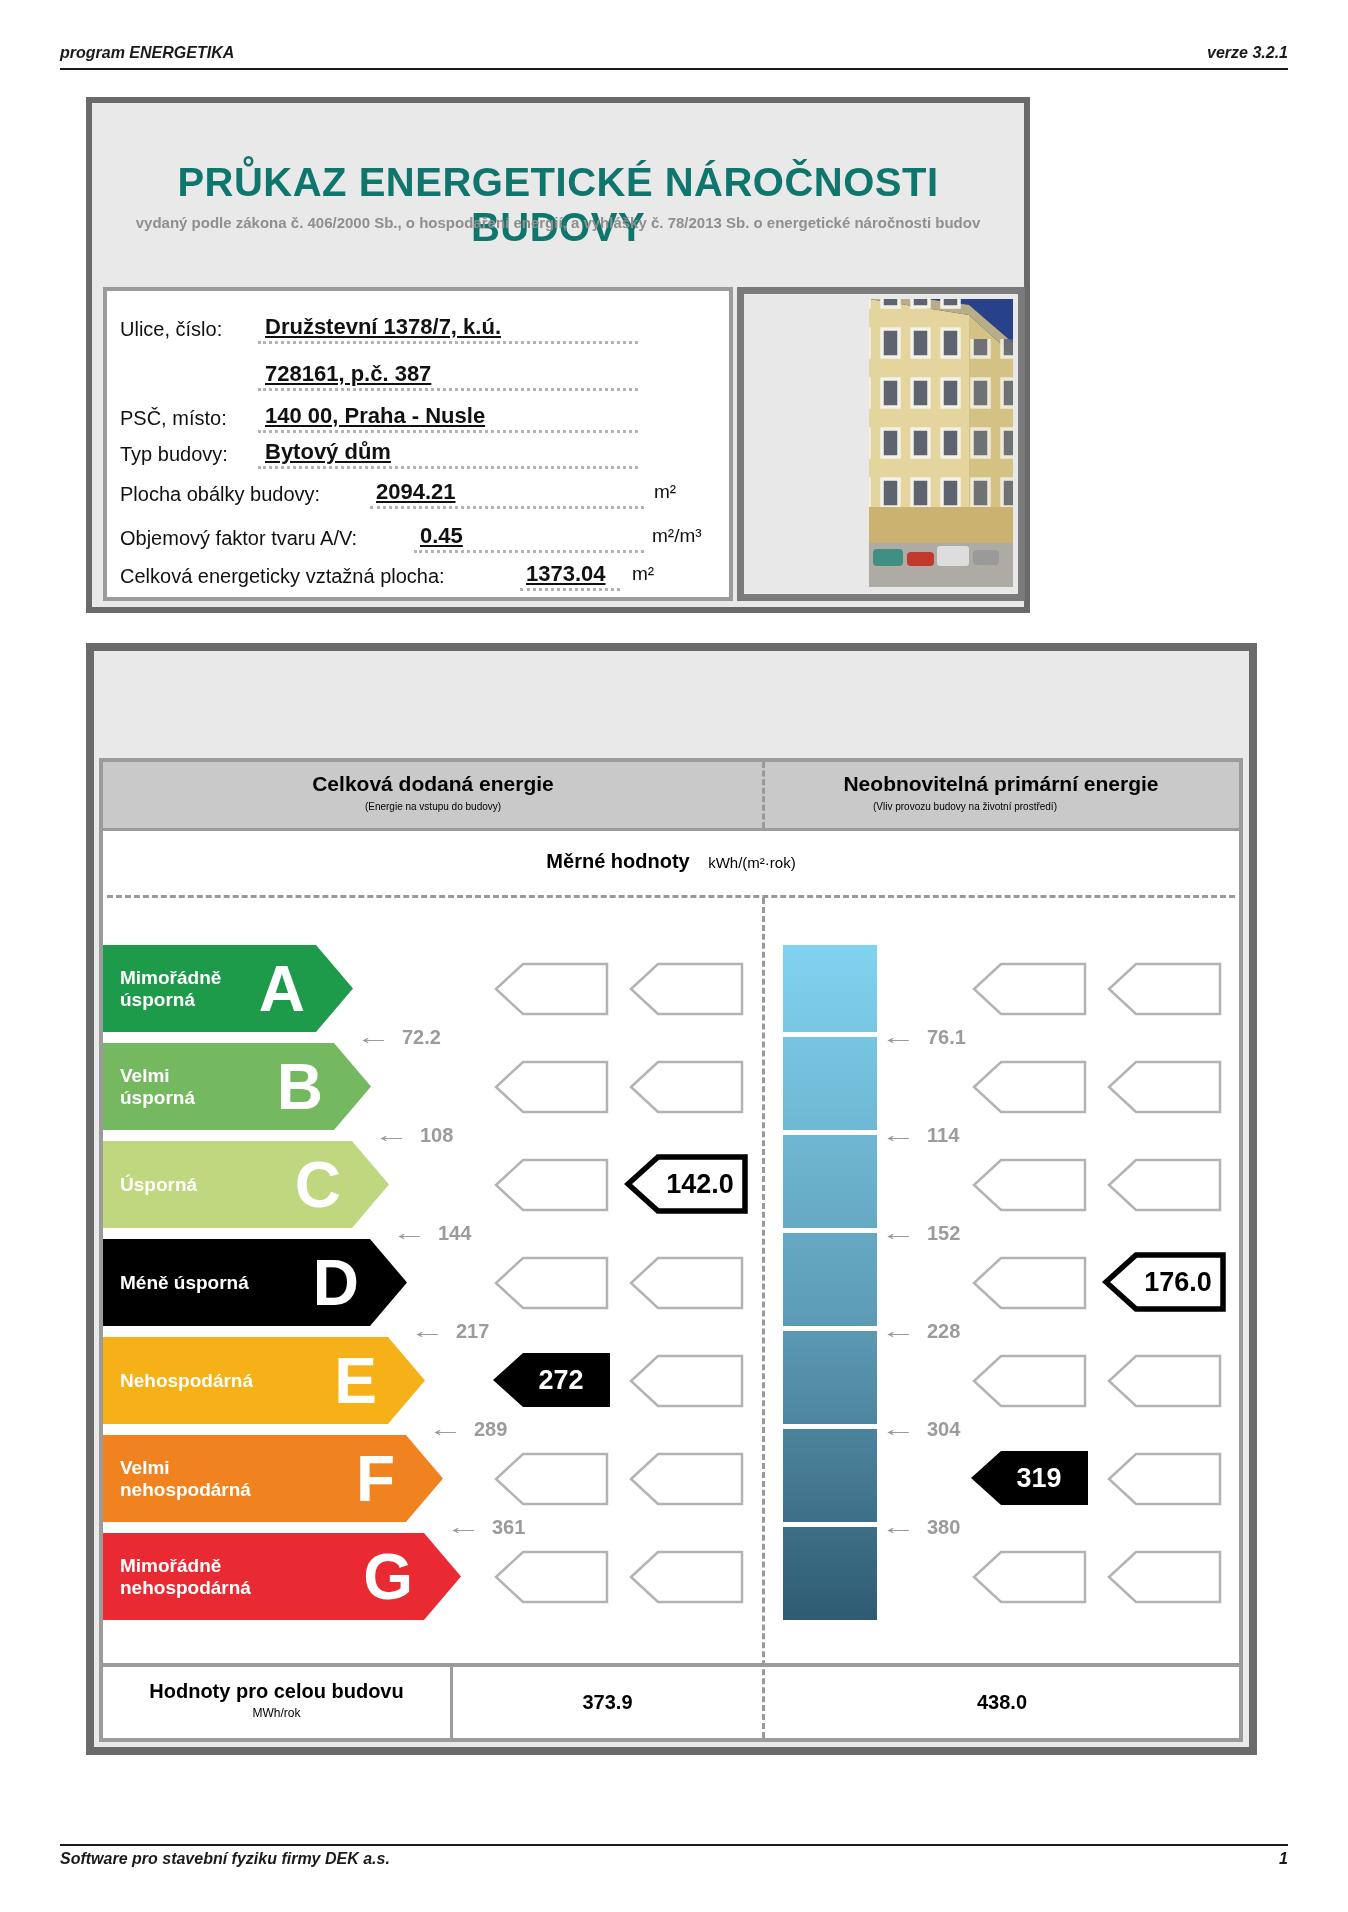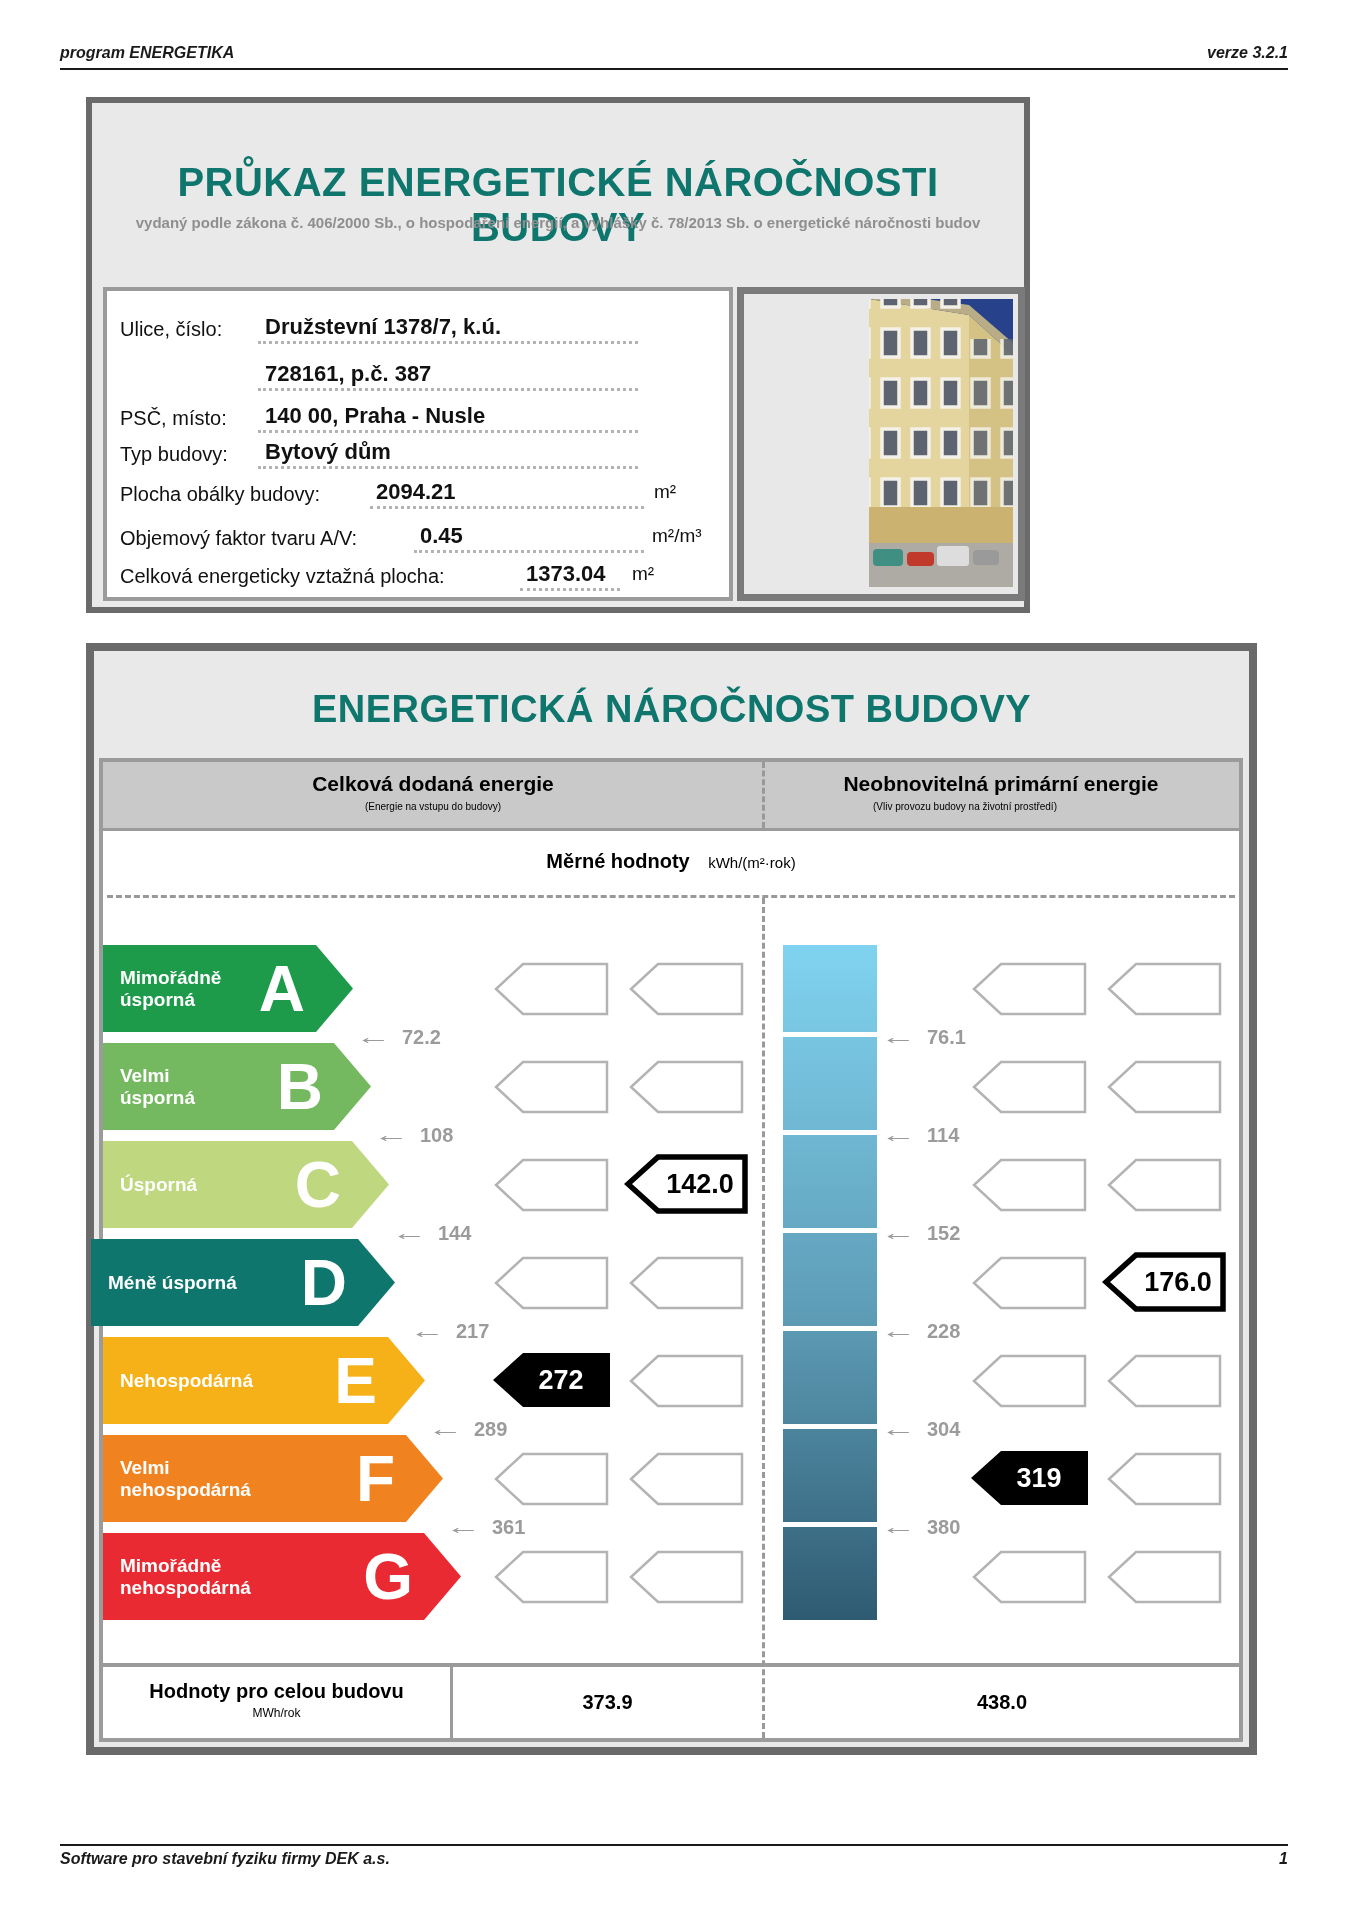--- a/index.html
+++ b/index.html
@@ -8,21 +8,21 @@
   .abs{position:absolute;}
   
   .hf-text{font-size:16px;font-weight:bold;font-style:italic;color:#1a1a1a;}
   .rule{border-top:2.5px solid #1a1a1a;height:0;}
   
   .outer-box{border:6px solid #6a6a6a;background:#e9e9e9;box-sizing:border-box;}
   .cert-title{font-size:40px;font-weight:bold;color:#0f766e;text-align:center;letter-spacing:.5px;}
   .cert-subtitle{font-size:15px;font-weight:bold;color:#8f8f8f;text-align:center;}
   .info-box{background:#fff;border:4px solid #9b9b9b;box-sizing:border-box;}
   .lbl{font-size:20px;color:#111;white-space:nowrap;}
-  .fval{font-size:22px;font-weight:bold;color:#111;white-space:nowrap;}
+  .fval{font-size:22px;font-weight:bold;color:#111;white-space:nowrap;text-decoration:underline;}
   .unit{font-size:19px;color:#111;white-space:nowrap;}
   .dot{border-bottom:3px dotted #b3b3b3;height:0;}
   .photo-frame{border:7px solid #7a7a7a;background:#e8e8e8;box-sizing:border-box;}
   
   .inner-frame{border:4px solid #9b9b9b;background:#fff;box-sizing:border-box;}
   .head-band{background:#c9c9c9;border-bottom:3px solid #9b9b9b;box-sizing:border-box;}
   .col-title{font-size:21px;font-weight:bold;text-align:center;color:#000;}
   .col-sub{font-size:10px;text-align:center;color:#000;}
   .mh-label{font-size:20px;font-weight:bold;color:#000;}
   .mh-unit{font-size:15px;color:#000;margin-left:14px;}
@@ -99,21 +99,20 @@
     <rect x="100" y="40" width="44" height="204" fill="url(#win)" opacity="0.85"></rect>
     <rect x="0" y="208" width="144" height="36" fill="#cbb270"></rect>
     <rect x="0" y="244" width="144" height="44" fill="#aeaba4"></rect>
     <rect x="4" y="250" width="30" height="17" rx="4" fill="#3f8f83"></rect>
     <rect x="38" y="253" width="27" height="14" rx="4" fill="#c0392b"></rect>
     <rect x="68" y="247" width="32" height="20" rx="3" fill="#dddddd"></rect>
     <rect x="104" y="251" width="26" height="15" rx="4" fill="#9a9a9a"></rect>
   </svg>
 
   <div class="abs outer-box" style="left:86px;top:643px;width:1171px;height:1112px;border-width:8px;"></div>
-  <div class="abs cert-title" style="left:86px;top:688px;width:1171px;font-size:38px;">ENERGETICKÁ NÁROČNOST BUDOVY</div>
 
   <div class="abs inner-frame" style="left:99px;top:758px;width:1144px;height:984px;"></div>
   <div class="abs head-band" style="left:103px;top:762px;width:1136px;height:69px;"></div>
   <div class="abs col-title" style="left:103px;top:772px;width:660px;">Celková dodaná energie</div>
   <div class="abs col-sub" style="left:103px;top:801px;width:660px;">(Energie na vstupu do budovy)</div>
   <div class="abs col-title" style="left:763px;top:772px;width:476px;">Neobnovitelná primární energie</div>
   <div class="abs col-sub" style="left:763px;top:801px;width:404px;">(Vliv provozu budovy na životní prostředí)</div>
 
   <div class="abs" style="left:99px;top:850px;width:1144px;text-align:center;">
     <span class="mh-label">Měrné hodnoty</span>
@@ -194,21 +193,21 @@
         <path d="M121 3H34L4 30l30 27h87z" fill="#ffffff" stroke="#000000" stroke-width="5.5"></path>
         <text class="val-t" x="76" y="39" text-anchor="middle" fill="#000000">142.0</text>
       </svg>
       <svg class="slot" style="left:971px;top:1158px" width="116" height="54" viewBox="0 0 116 54">
         <path d="M114 2H30L3 27 30 52h84z" fill="#ffffff" stroke="#b3b3b3" stroke-width="2.5"></path>
       </svg>
       <svg class="slot" style="left:1106px;top:1158px" width="116" height="54" viewBox="0 0 116 54">
         <path d="M114 2H30L3 27 30 52h84z" fill="#ffffff" stroke="#b3b3b3" stroke-width="2.5"></path>
       </svg>
       <div class="bar-sep" style="left:783px;top:1130px;width:94px;height:5px;"></div>
-      <div class="band" style="left:91px;top:1239px;width:304px;height:87px;background:#0f766e;clip-path:polygon(0 0,267px 0,100% 50%,267px 100%,0 100%)">
+      <div class="band" style="left:103px;top:1239px;width:304px;height:87px;background:#000000;clip-path:polygon(0 0,267px 0,100% 50%,267px 100%,0 100%)">
         <div class="band-label">Méně úsporná</div>
         <div class="band-letter" style="right:48px">D</div>
       </div>
       <div class="thr" style="left:417px;top:1316px">
         <span class="thr-a">←</span>
         <span class="thr-n">217</span>
       </div>
       <div class="thr" style="left:888px;top:1316px">
         <span class="thr-a">←</span>
         <span class="thr-n">228</span>

